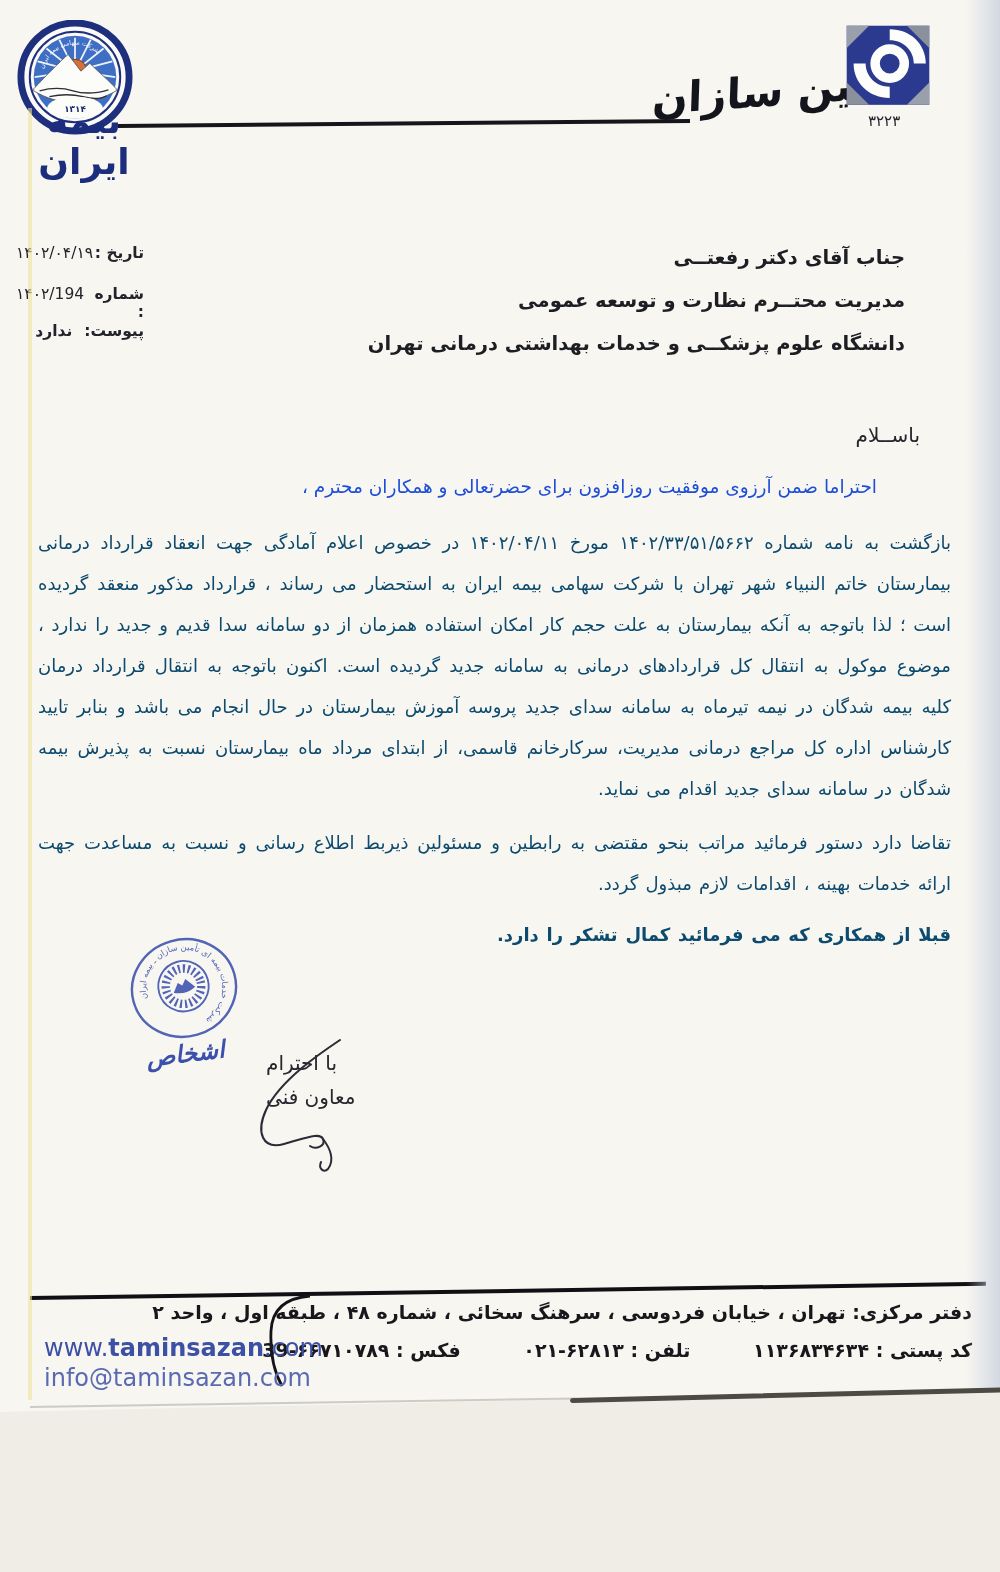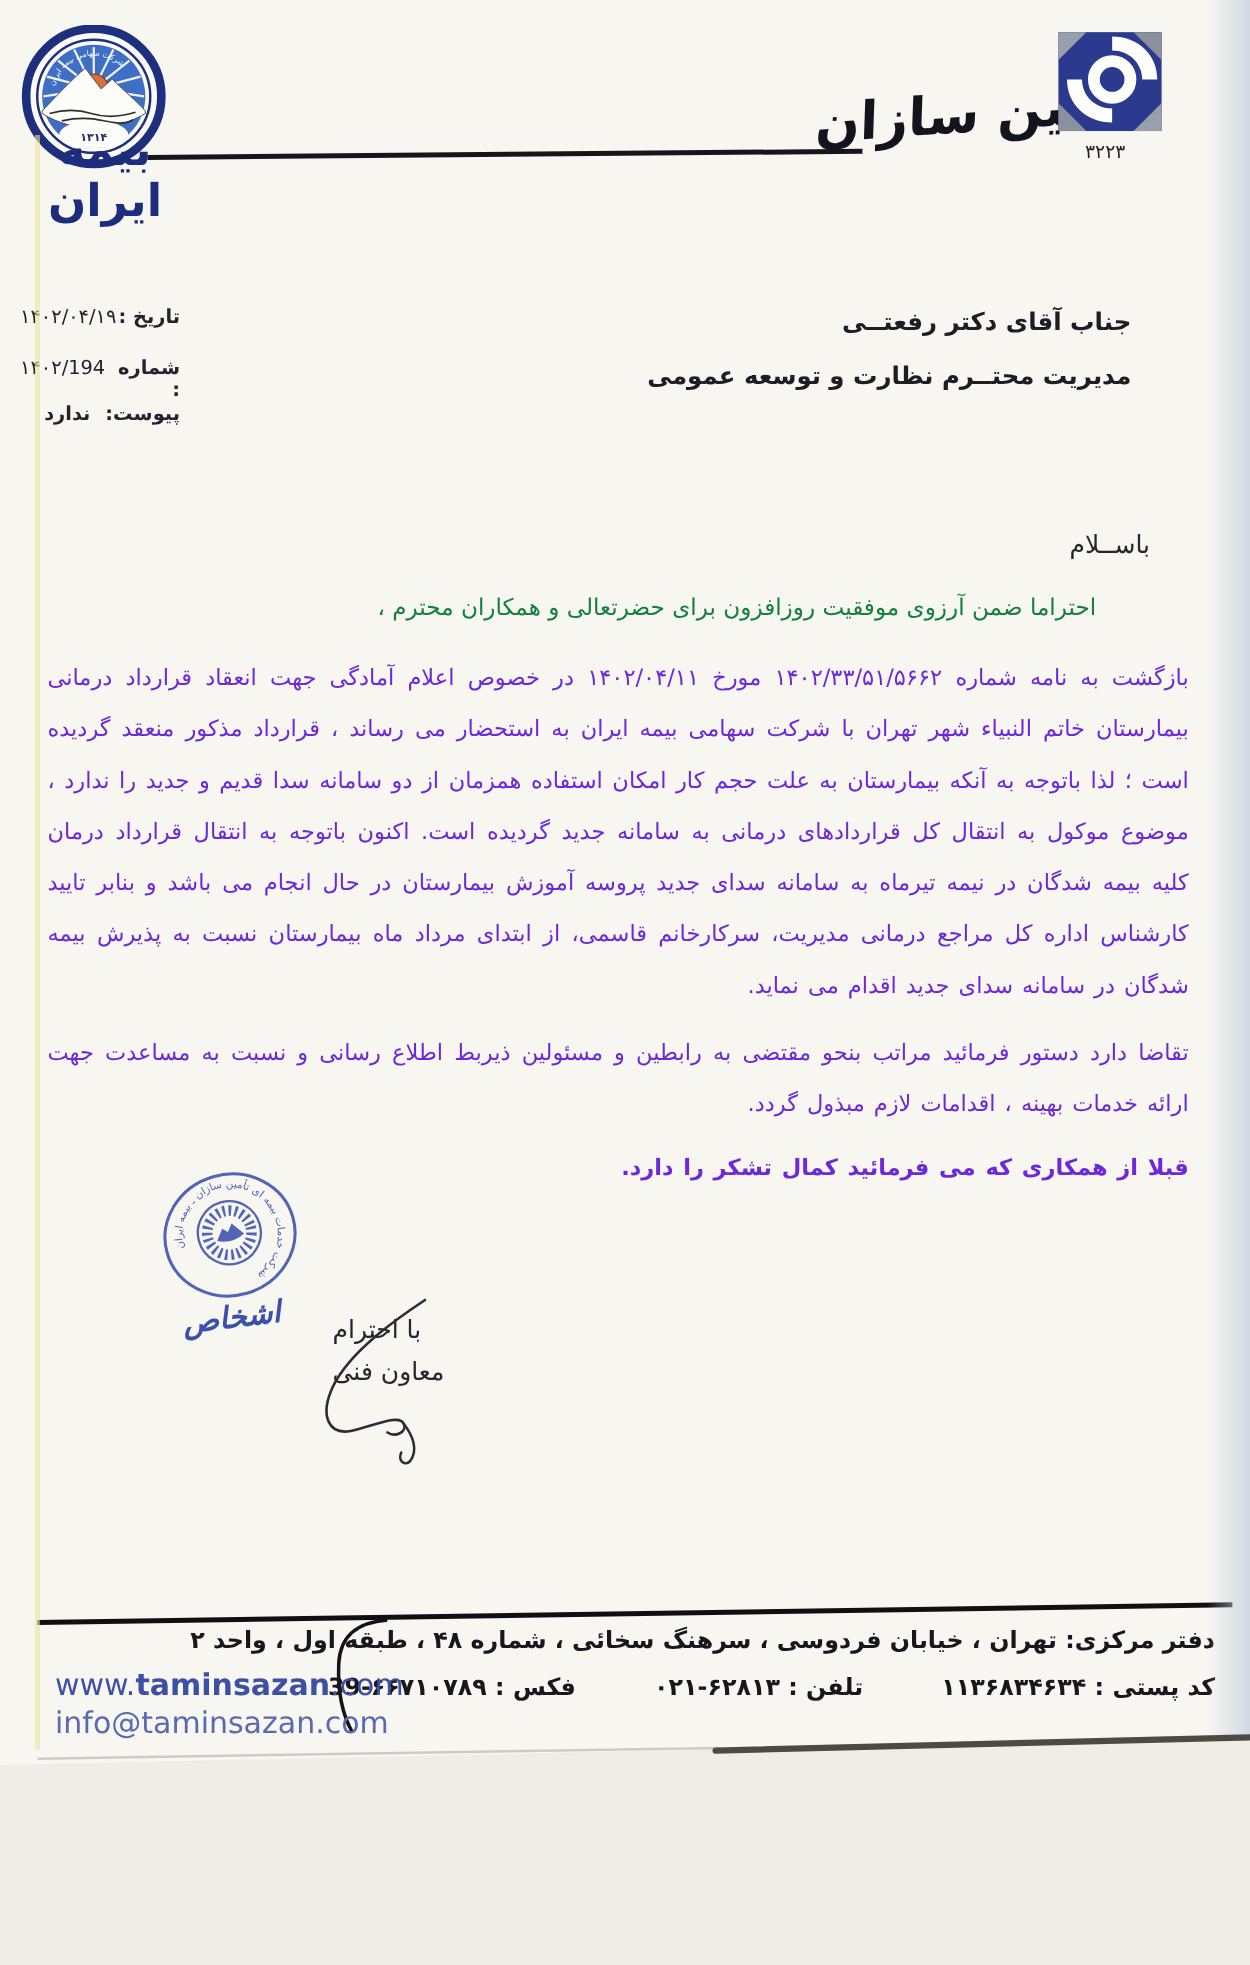--- a/index.html
+++ b/index.html
@@ -27,24 +27,24 @@
   .meta-row{display:flex;justify-content:space-between;align-items:baseline;height:20px;}
   .meta-row + .meta-row{margin-top:21px;}
   .meta-row.tight{justify-content:flex-start;gap:12px;margin-top:17px;}
   .meta b{font-weight:bold;}
 
   
   .recipient{right:95px;top:236px;direction:rtl;text-align:right;font-weight:bold;
              font-size:19.5px;line-height:43px;color:#1d1d24;}
 
   .salutation{right:80px;top:423px;direction:rtl;font-size:20px;color:#25252c;}
-  .greeting{right:123px;top:476px;direction:rtl;font-size:18.5px;color:#15803d;}
+  .greeting{right:123px;top:476px;direction:rtl;font-size:18.5px;color:#1d4ed8;}
 
   .para{left:38px;width:913px;direction:rtl;text-align:justify;font-size:18px;
-        line-height:41px;color:#6d28d9;word-spacing:1.5px;}
+        line-height:41px;color:#0c4a6e;word-spacing:1.5px;}
   .p1{top:522px;}
   .p2{top:822px;}
   .p3{top:914px;text-align:right;font-weight:bold;}
 
   
   .stamp{left:128px;top:932px;width:112px;height:112px;transform:rotate(-16deg);opacity:.88;}
   .stamp-note{left:146px;top:1040px;font-size:24px;color:#3b50ad;font-weight:bold;
               font-style:italic;transform:rotate(-7deg);direction:rtl;}
   .sig-text{left:266px;top:1046px;width:100px;direction:rtl;text-align:left;
             font-size:20px;line-height:34px;color:#26262d;}
@@ -125,20 +125,21 @@
       </div>
       <div class="meta-row tight">
         <b>پیوست:</b>
         <b>ندارد</b>
       </div>
     </div>
 
     <div class="abs recipient">
       <div>جناب آقای دکتر رفعتــی</div>
       <div>مدیریت محتــرم نظارت و توسعه عمومی</div>
+      <div>دانشگاه علوم پزشکــی و خدمات بهداشتی درمانی تهران</div>
     </div>
 
     <div class="abs salutation">باســلام</div>
     <div class="abs greeting">احتراما ضمن آرزوی موفقیت روزافزون برای حضرتعالی و همکاران محترم ،</div>
     <div class="abs para p1">بازگشت به نامه شماره ۱۴۰۲/۳۳/۵۱/۵۶۶۲ مورخ ۱۴۰۲/۰۴/۱۱ در خصوص اعلام آمادگی جهت انعقاد قرارداد درمانی بیمارستان خاتم النبیاء شهر تهران با شرکت سهامی بیمه ایران به استحضار می رساند ، قرارداد مذکور منعقد گردیده است ؛ لذا باتوجه به آنکه بیمارستان به علت حجم کار امکان استفاده همزمان از دو سامانه سدا قدیم و جدید را ندارد ، موضوع موکول به انتقال کل قراردادهای درمانی به سامانه جدید گردیده است. اکنون باتوجه به انتقال قرارداد درمان کلیه بیمه شدگان در نیمه تیرماه به سامانه سدای جدید پروسه آموزش بیمارستان در حال انجام می باشد و بنابر تایید کارشناس اداره کل مراجع درمانی مدیریت، سرکارخانم قاسمی، از ابتدای مرداد ماه بیمارستان نسبت به پذیرش بیمه شدگان در سامانه سدای جدید اقدام می نماید.</div>
     <div class="abs para p2">تقاضا دارد دستور فرمائید مراتب بنحو مقتضی به رابطین و مسئولین ذیربط اطلاع رسانی و نسبت به مساعدت جهت ارائه خدمات بهینه ، اقدامات لازم مبذول گردد.</div>
     <div class="abs para p3">قبلا از همکاری که می فرمائید کمال تشکر را دارد.</div>
 
     <svg class="abs stamp" viewBox="0 0 120 120">
       <g fill="none" stroke="#3b50ad">

